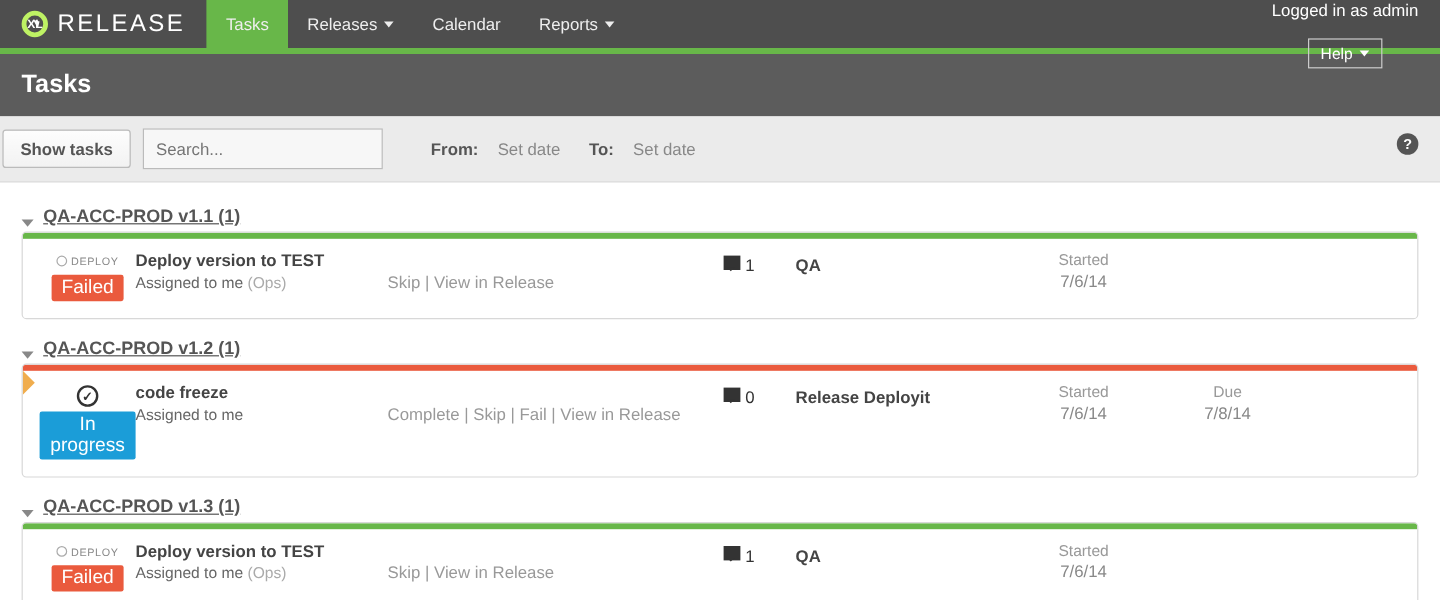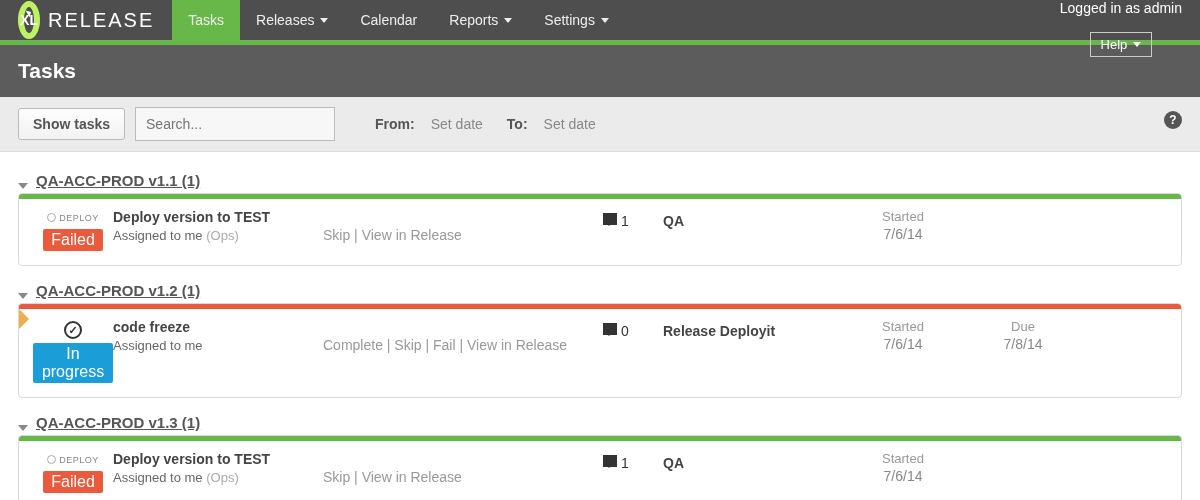--- a/index.html
+++ b/index.html
@@ -1,34 +1,34 @@
 <!DOCTYPE html>
 <html><head>
   <meta charset="utf-8">
   <style>
     * { margin: 0; padding: 0; box-sizing: border-box; }
     body { font-family: -apple-system, BlinkMacSystemFont, "Segoe UI", Helvetica, Arial, sans-serif; font-size: 14px; background: #fff; color: #333; }
     
     .topbar { background: #4e4e4e; height: 40px; display: flex; align-items: stretch; color: #fff; }
     .logo { display: flex; align-items: center; padding: 0 18px; font-weight: 300; font-size: 20px; letter-spacing: 2px; }
-    .logo-icon { width: 22px; height: 38px; border: 6px solid #bef264; border-radius: 50%; margin-right: 8px; position: relative; display: flex; align-items: center; justify-content: center; font-size: 14px; font-weight: bold; letter-spacing: 0; }
+    .logo-icon { width: 22px; height: 22px; border: 4px solid #bef264; border-radius: 50%; margin-right: 8px; position: relative; display: flex; align-items: center; justify-content: center; font-size: 10px; font-weight: bold; letter-spacing: 0; }
     .logo-icon::after { content: ''; position: absolute; right: -1px; top: 1px; border: 4px solid transparent; border-left-color: #fff; transform: rotate(-30deg); }
     .nav { display: flex; }
     .nav-item { display: flex; align-items: center; padding: 0 16px; color: #eee; cursor: pointer; font-size: 14px; }
     .nav-item.active { background: #68b749; }
     .nav-item .caret { margin-left: 6px; }
     .topbar-right { margin-left: auto; display: flex; align-items: center; padding: 0 18px; gap: 16px; flex-direction: column; }
     .help-btn { border: 1px solid #ccc; padding: 4px 10px; font-size: 13px; display: flex; align-items: center; gap: 6px; cursor: pointer; }
     
     .greenline { height: 5px; background: #68b749; }
     
     .subheader { background: #5c5c5c; padding: 14px 18px; color: #fff; }
     .page-title { font-size: 21px; font-weight: bold; }
     
-    .filterbar { background: #ebebeb; padding: 10px 18px; display: flex; align-items: center; gap: 10px; border-bottom: 1px solid #ddd; position: relative; }
+    .filterbar { background: #ebebeb; padding: 10px 2px; display: flex; align-items: center; gap: 10px; border-bottom: 1px solid #ddd; position: relative; }
     .show-btn { background: linear-gradient(#fdfdfd,#f2f2f2); border: 1px solid #bbb; padding: 7px 14px; border-radius: 3px; font-weight: bold; font-size: 14px; color: #555; cursor: pointer; }
     .search { border: 1px solid #bbb; padding: 8px 10px; width: 200px; font-size: 14px; background: #f7f7f7; color: #888; }
     .filter-label { font-weight: bold; color: #555; margin-left: 30px; }
     .filter-val { color: #888; margin-left: 6px; cursor: pointer; }
     .help-icon { position: absolute; right: 18px; top: 14px; width: 18px; height: 18px; border-radius: 50%; background: #555; color: #fff; display: flex; align-items: center; justify-content: center; font-size: 12px; font-weight: bold; cursor: pointer; }
     
     .content { padding: 4px 18px 18px; }
     
     .group { margin-top: 16px; }
     .grp-header { display: flex; align-items: flex-end; font-weight: bold; color: #555; font-size: 15px; margin-bottom: 4px; cursor: pointer; text-decoration: underline; }
@@ -84,24 +84,20 @@
       </div>
       <div class="nav-item">
         <span>Releases</span>
         <span class="caret caret-down"></span>
       </div>
       <div class="nav-item">
         <span>Calendar</span>
       </div>
       <div class="nav-item">
         <span>Reports</span>
-        <span class="caret caret-down"></span>
-      </div>
-      <div class="nav-item">
-        <span>Settings</span>
         <span class="caret caret-down"></span>
       </div>
     </div>
   <div class="topbar-right">
     <span>Logged in as admin</span>
     <div class="help-btn">
       <span>Help</span>
       <span class="caret-down"></span>
     </div>
   </div>

